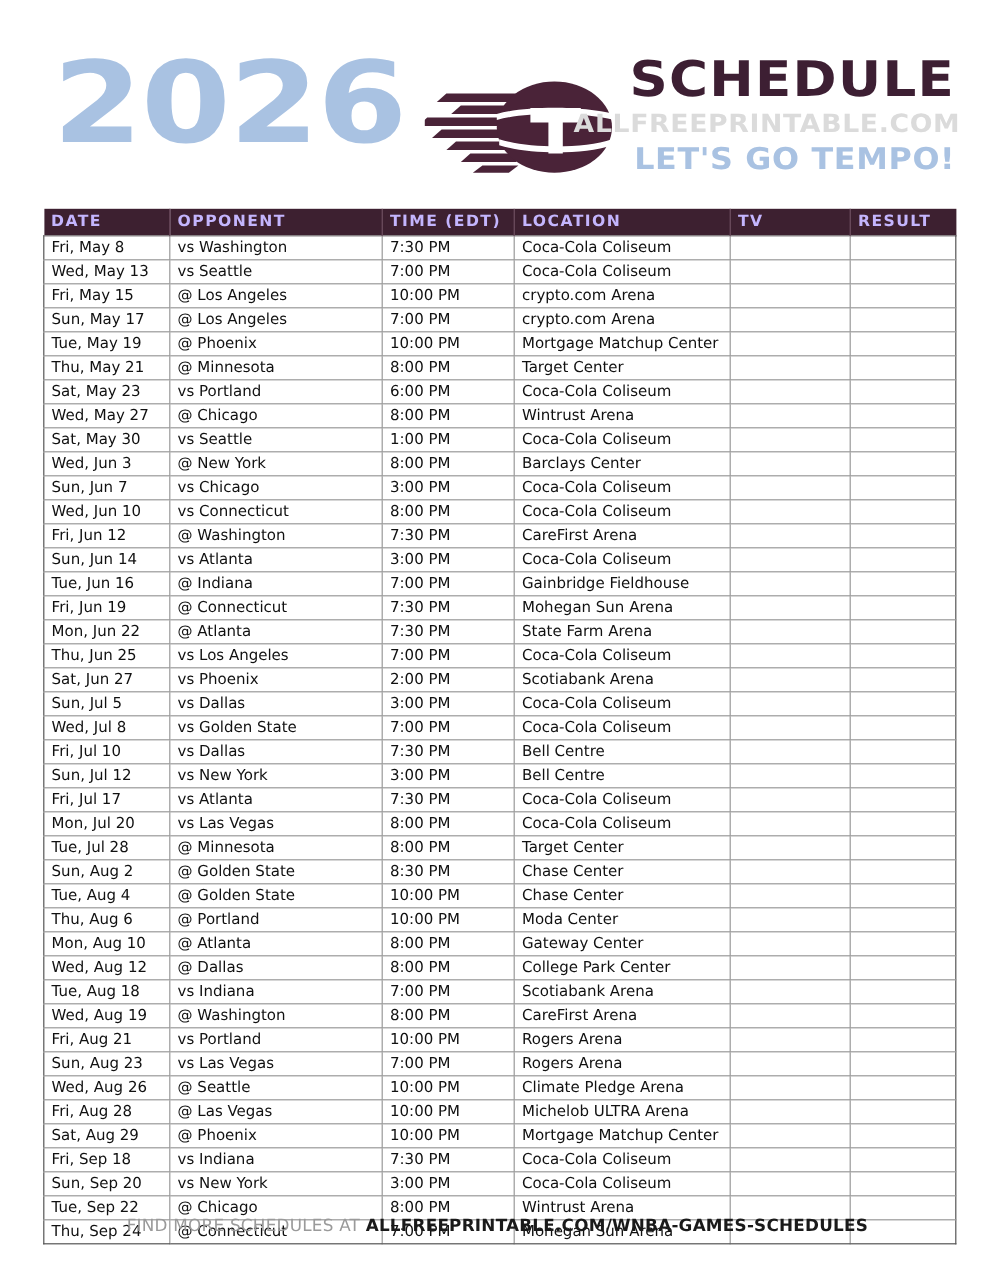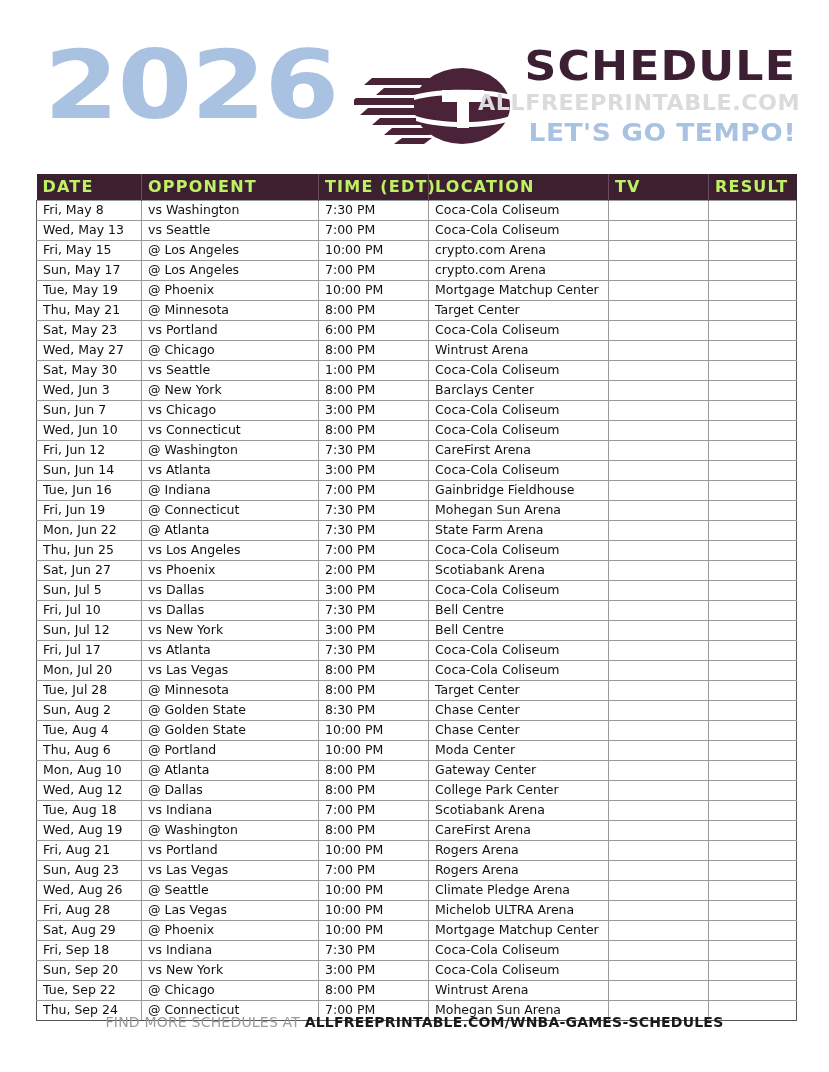--- a/index.html
+++ b/index.html
@@ -91,23 +91,23 @@
     left: 36px; top: 174px;
     width: 760px;
   }
   table.sched {
     width: 760px;
     border-collapse: collapse;
     table-layout: fixed;
   }
   table.sched th {
     background: #3d2030;
-    color: #bef264;
-    font-family: "DejaVu Sans", sans-serif;
-    font-size: 16px;
+    color: #c4b5fd;
+    font-family: "DejaVu Sans", sans-serif;
+    font-size: 13px;
     font-weight: 700;
     letter-spacing: 1.2px;
     text-align: left;
     padding: 3px 6px 4px 6px;
     height: 22px;
     border-right: 1px solid #6a4a5c;
     white-space: nowrap;
   }
   table.sched th:last-child { border-right: none; }
   table.sched td {
@@ -363,20 +363,28 @@
           </tr>
           <tr>
             <td>Sun, Jul 5</td>
             <td>vs Dallas</td>
             <td>3:00 PM</td>
             <td>Coca-Cola Coliseum</td>
             <td></td>
             <td></td>
           </tr>
           <tr>
+            <td>Wed, Jul 8</td>
+            <td>vs Golden State</td>
+            <td>7:00 PM</td>
+            <td>Coca-Cola Coliseum</td>
+            <td></td>
+            <td></td>
+          </tr>
+          <tr>
             <td>Fri, Jul 10</td>
             <td>vs Dallas</td>
             <td>7:30 PM</td>
             <td>Bell Centre</td>
             <td></td>
             <td></td>
           </tr>
           <tr>
             <td>Sun, Jul 12</td>
             <td>vs New York</td>

